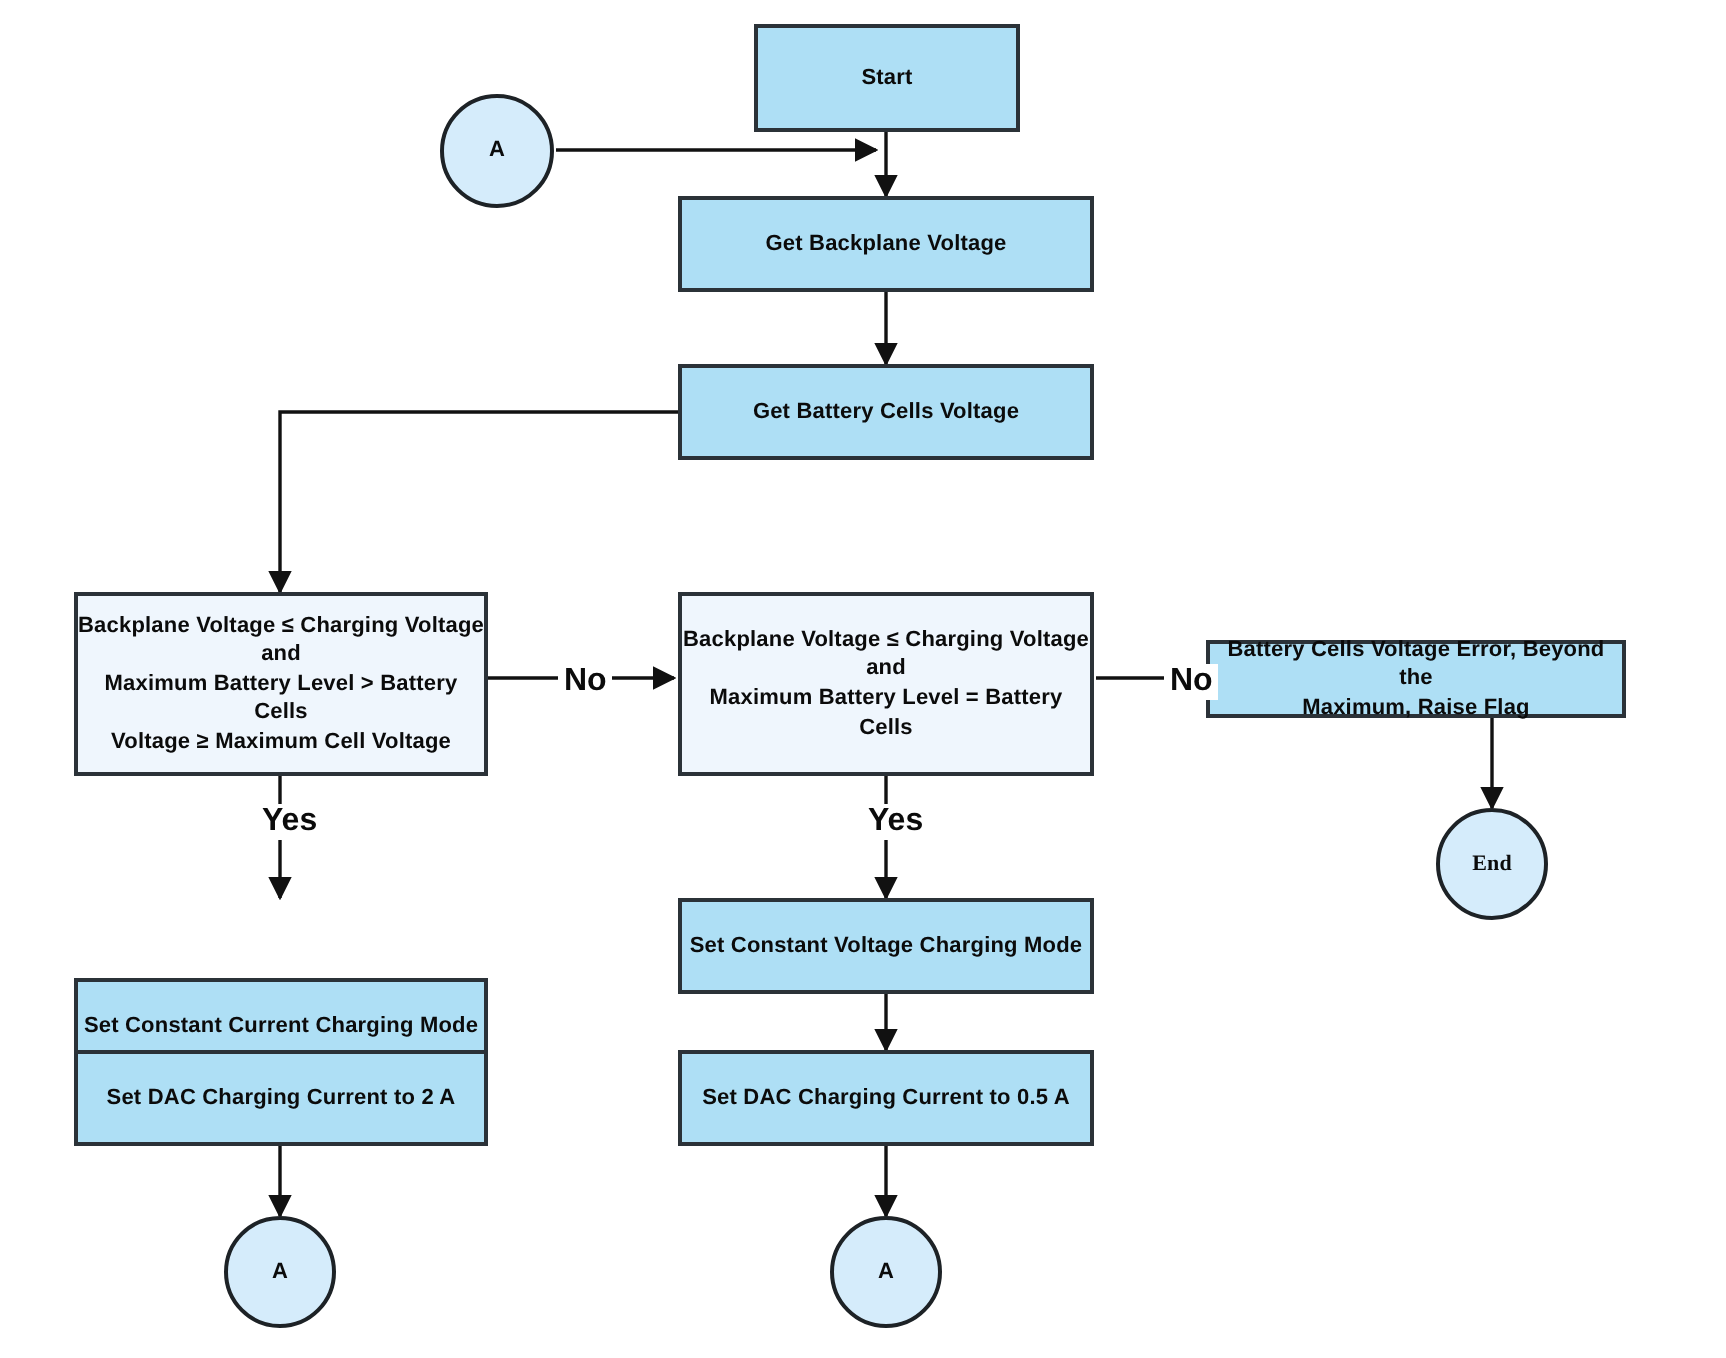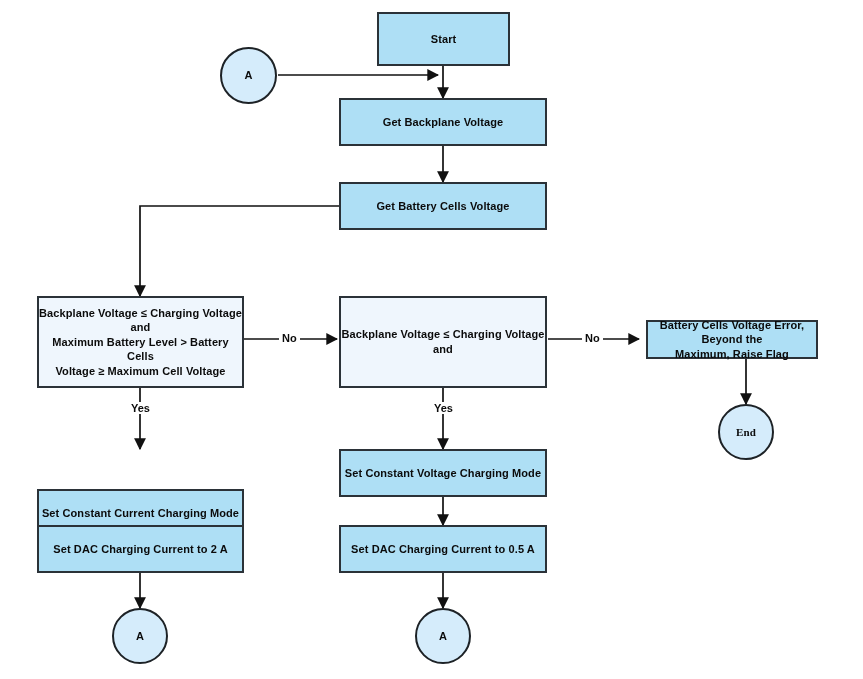--- a/index.html
+++ b/index.html
@@ -47,21 +47,21 @@
     font-size: 11px;
   }
   .terminator {
     background: #d5ecfb;
     border: 2.5px solid #1d2226;
     border-radius: 50%;
     font-size: 11px;
   }
   .edge-label {
     position: absolute;
-    font-size: 11px;
+    font-size: 16px;
     font-weight: bold;
     color: #0b0b0b;
     background: #ffffff;
     padding: 0 3px;
     white-space: nowrap;
     text-align: center;
   }
   .nl { display: block; }
 </style>
 </head>
@@ -127,24 +127,25 @@
       <span class="nl">and</span>
       <span class="nl">Maximum Battery Level &gt; Battery Cells</span>
       <span class="nl">Voltage ≥ Maximum Cell Voltage</span>
     </div>
   </div>
 
   <div class="node decision" style="left:339px; top:296px; width:208px; height:92px;">
     <div>
       <span class="nl">Backplane Voltage ≤ Charging Voltage</span>
       <span class="nl">and</span>
+      <span class="nl">Maximum Battery Level = Battery Cells</span>
     </div>
   </div>
 
-  <div class="node proc" style="left:646px; top:320px; width:172px; height:39px;justify-content:flex-end;">
+  <div class="node proc" style="left:603px; top:320px; width:210px; height:39px;justify-content:flex-end;">
     <div>
       <span class="nl">Battery Cells Voltage Error, Beyond the</span>
       <span class="nl">Maximum, Raise Flag</span>
     </div>
   </div>
 
   <div class="node terminator" style="left:718px; top:404px; width:56px; height:56px;font-family:Liberation Serif, serif;">
     <span>End</span>
   </div>
 

